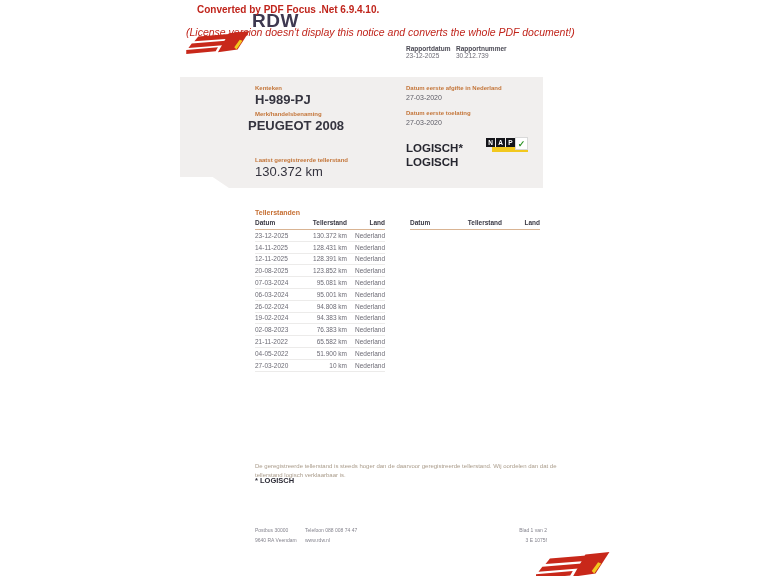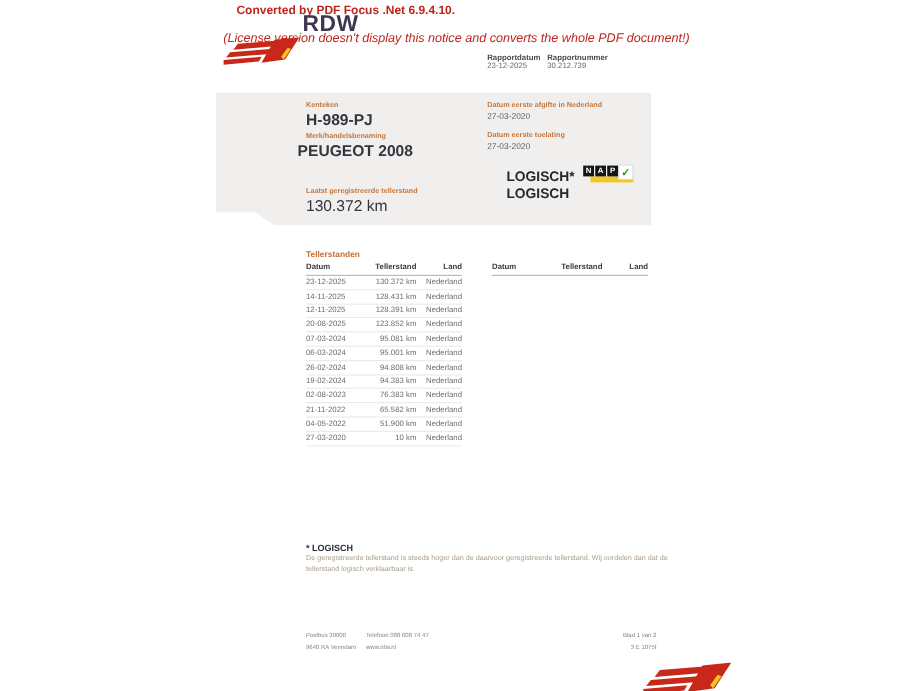--- a/index.html
+++ b/index.html
@@ -25,21 +25,21 @@
            clip-path:polygon(0 0,100% 0,100% 100%,13.5% 100%,9% 90%,0 90%); }
   .lbl { font-size:6px; font-weight:bold; color:#c4763a; }
   .big-bold { font-size:13px; font-weight:bold; color:#35343f; }
   .big-reg  { font-size:13px; color:#35343f; }
   .sm-val { font-size:7px; color:#5d5c66; }
   .p-kent-l { left:255px; top:85px; }  .p-kent-v { left:255px; top:92px; }
   .p-merk-l { left:255px; top:111px; } .p-merk-v { left:248px; top:118px; }
   .p-tell-l { left:255px; top:157px; } .p-tell-v { left:255px; top:164px; }
   .p-afg-l  { left:406px; top:85px; }  .p-afg-v  { left:406px; top:94px; }
   .p-toe-l  { left:406px; top:110px; } .p-toe-v  { left:406px; top:119px; }
-  .oordeel { left:406px; top:141px; font-size:11.5px; font-weight:bold; color:#26262f; line-height:14px;margin-left:16px; }
+  .oordeel { left:406px; top:141px; font-size:11.5px; font-weight:bold; color:#26262f; line-height:14px; }
 
   
   .nap { left:486px; top:138px; width:46px; height:18px; }
   .nap-sq { position:relative; z-index:2; width:9px; height:9px; background:#15151a; color:#ffffff;
             font-size:6.5px; font-weight:bold; display:inline-flex; align-items:center;
             justify-content:center; margin-right:1px; vertical-align:top; }
   .nap-check { position:absolute; left:29px; top:-1px; width:11px; height:11px; background:#ffffff;
                border:1px solid #d9d9d9; color:#2e9426; font-size:9px; font-weight:bold;
                display:flex; align-items:center; justify-content:center; z-index:3; }
   .nap-bar { position:absolute; left:6px; top:9px; width:36px; height:5px; background:#f2c81e; z-index:1; }
@@ -50,21 +50,21 @@
   .table2 { left:410px; top:219px; width:130px; }
   .thead { display:flex; font-size:6.5px; font-weight:bold; color:#393843;
            padding-bottom:3px; border-bottom:1px solid #d9b493; }
   .trow { display:flex; height:10.8px; align-items:center; font-size:6.5px; color:#6c6b75;
           border-bottom:1px solid #ecebea; }
   .c0 { width:50px; text-align:left; }
   .c1 { width:42px; text-align:right; }
   .c2 { flex:1; text-align:right; }
 
   
-  .fn-title { left:255px; top:452px; font-size:7.5px; font-weight:bold; color:#2c2b36; }
+  .fn-title { left:255px; top:476px; font-size:7.5px; font-weight:bold; color:#2c2b36; }
   .fn-body  { left:255px; top:462px; width:302px; font-size:6px; line-height:9px; color:#aa9c8b; }
 
   
   .ft { font-size:5px; color:#85848e; line-height:10px; }
   .ft-addr { left:255px; top:525px; }
   .ft-tel  { left:305px; top:525px; }
   .ft-page { left:470px; top:525px; width:77px; text-align:right; }
 
   .flag-bottom { left:536px; top:552px; width:76px; height:28px; }
 </style>

